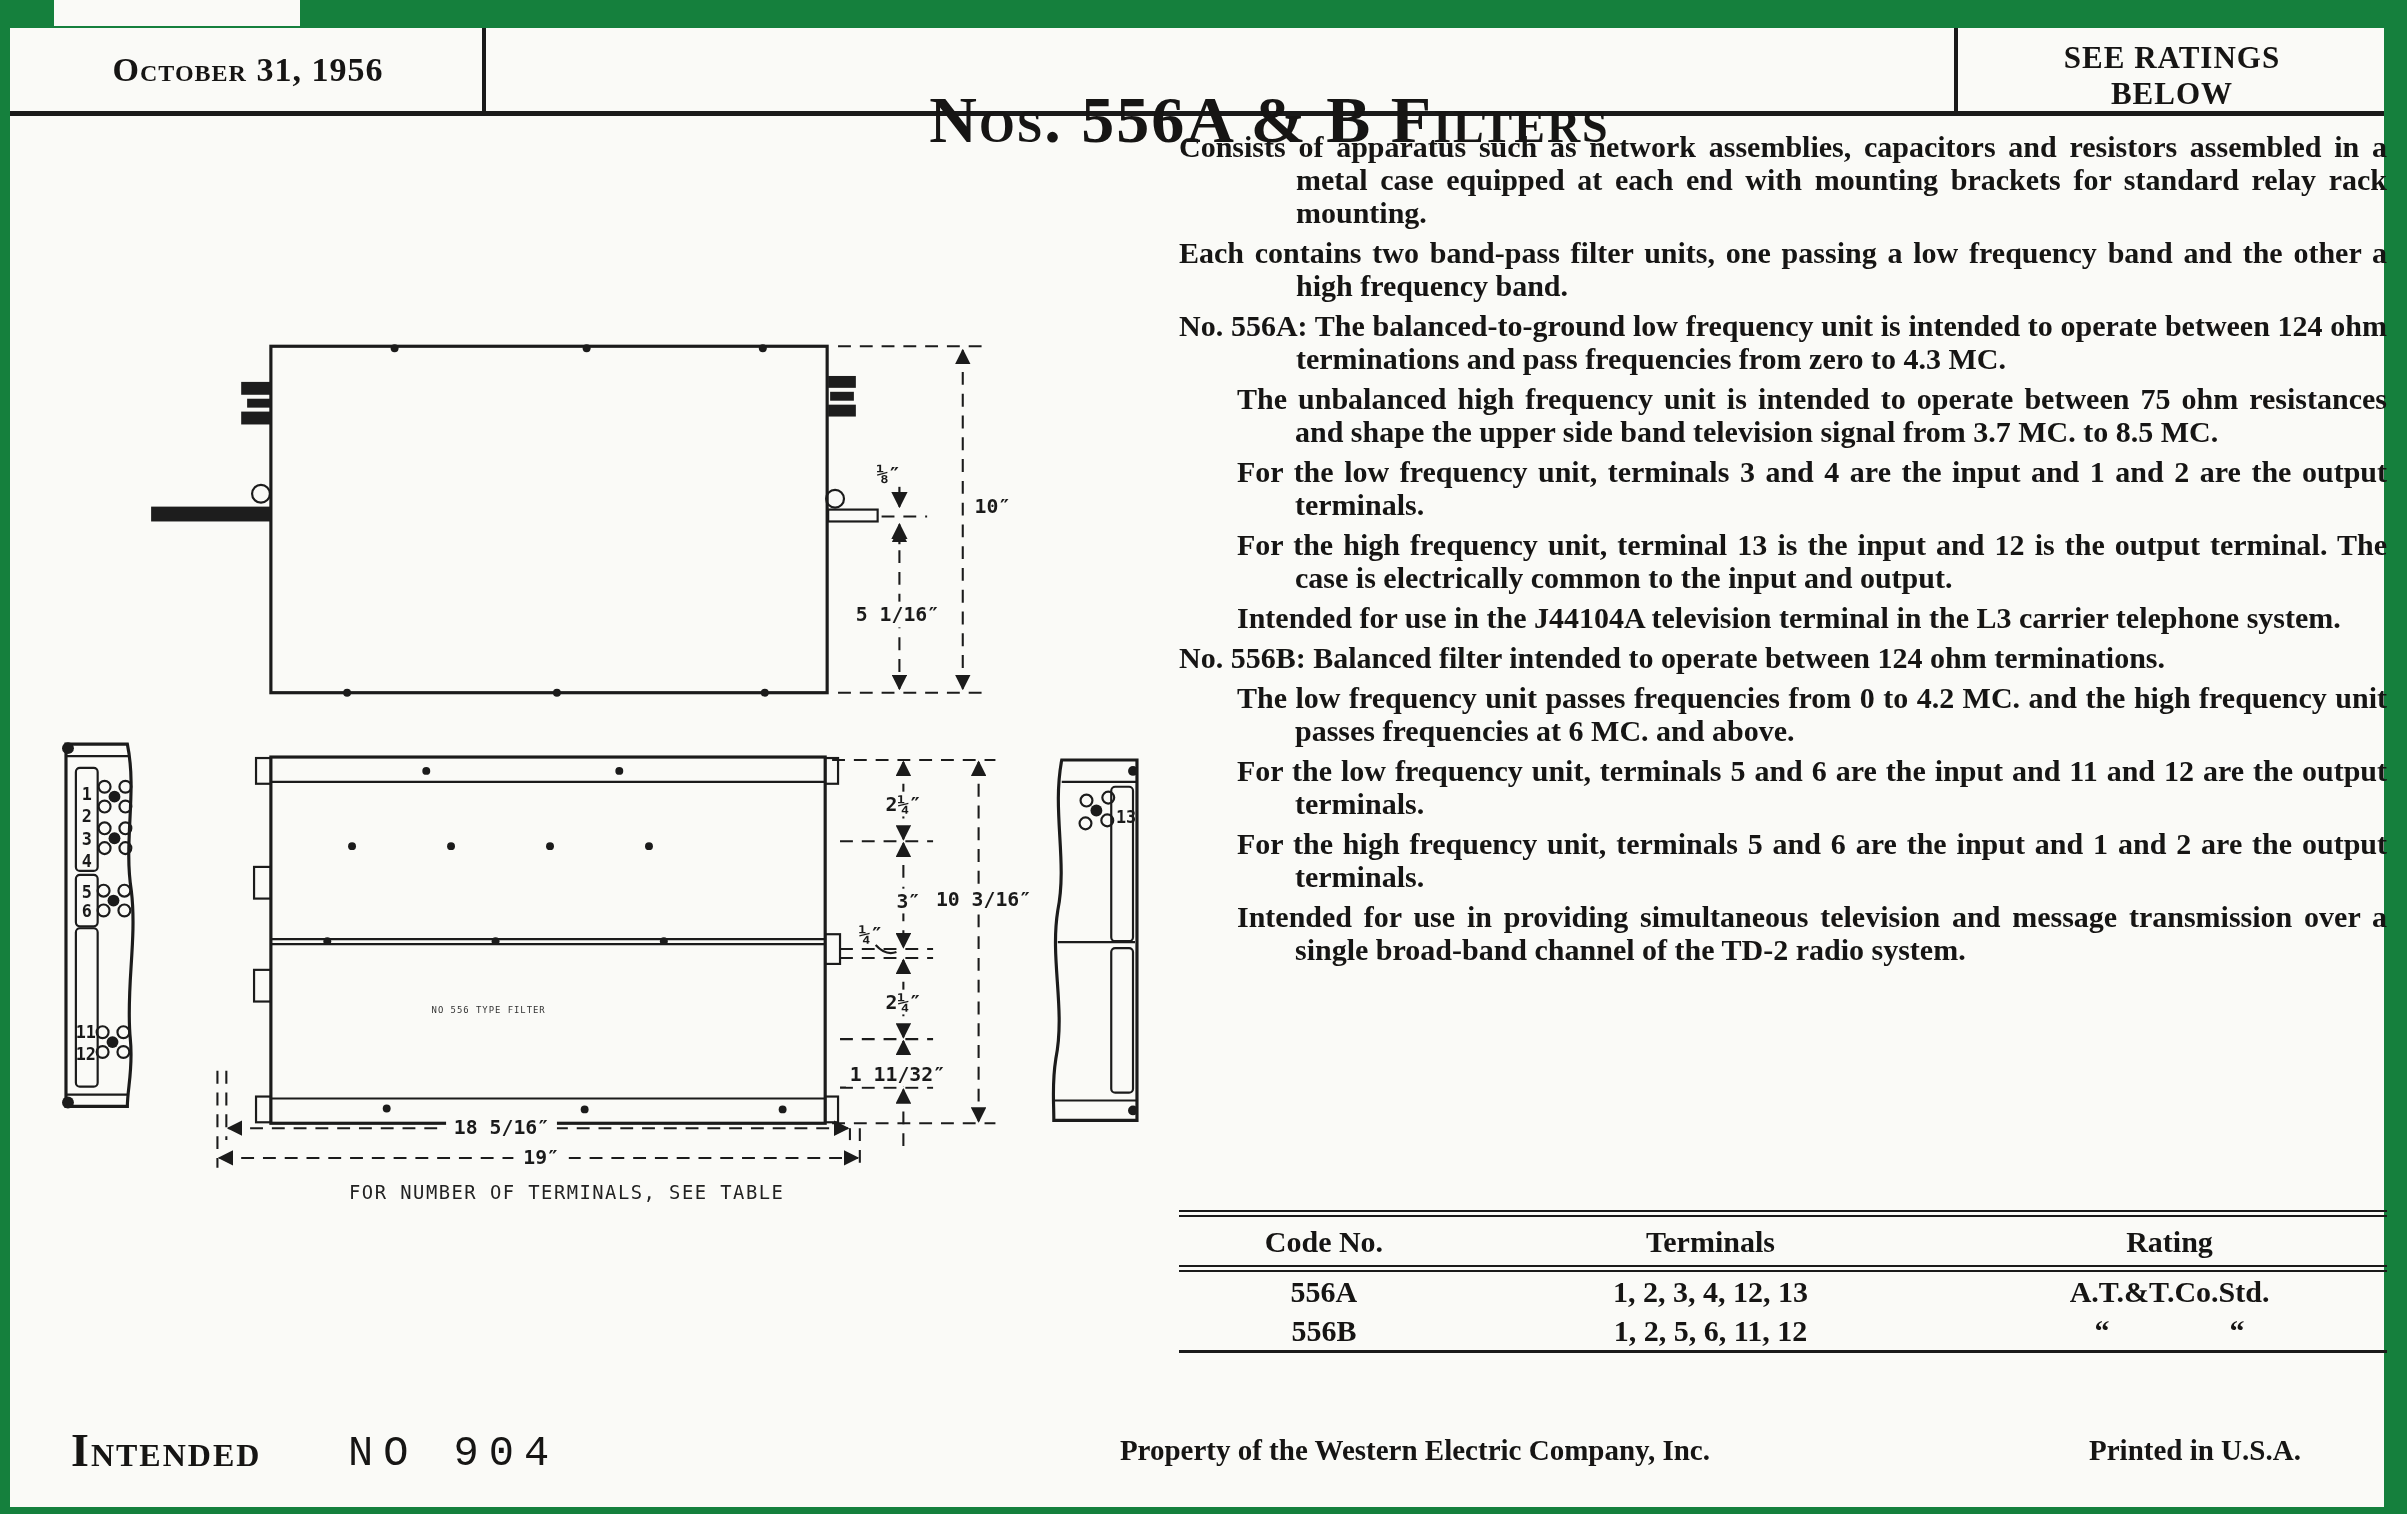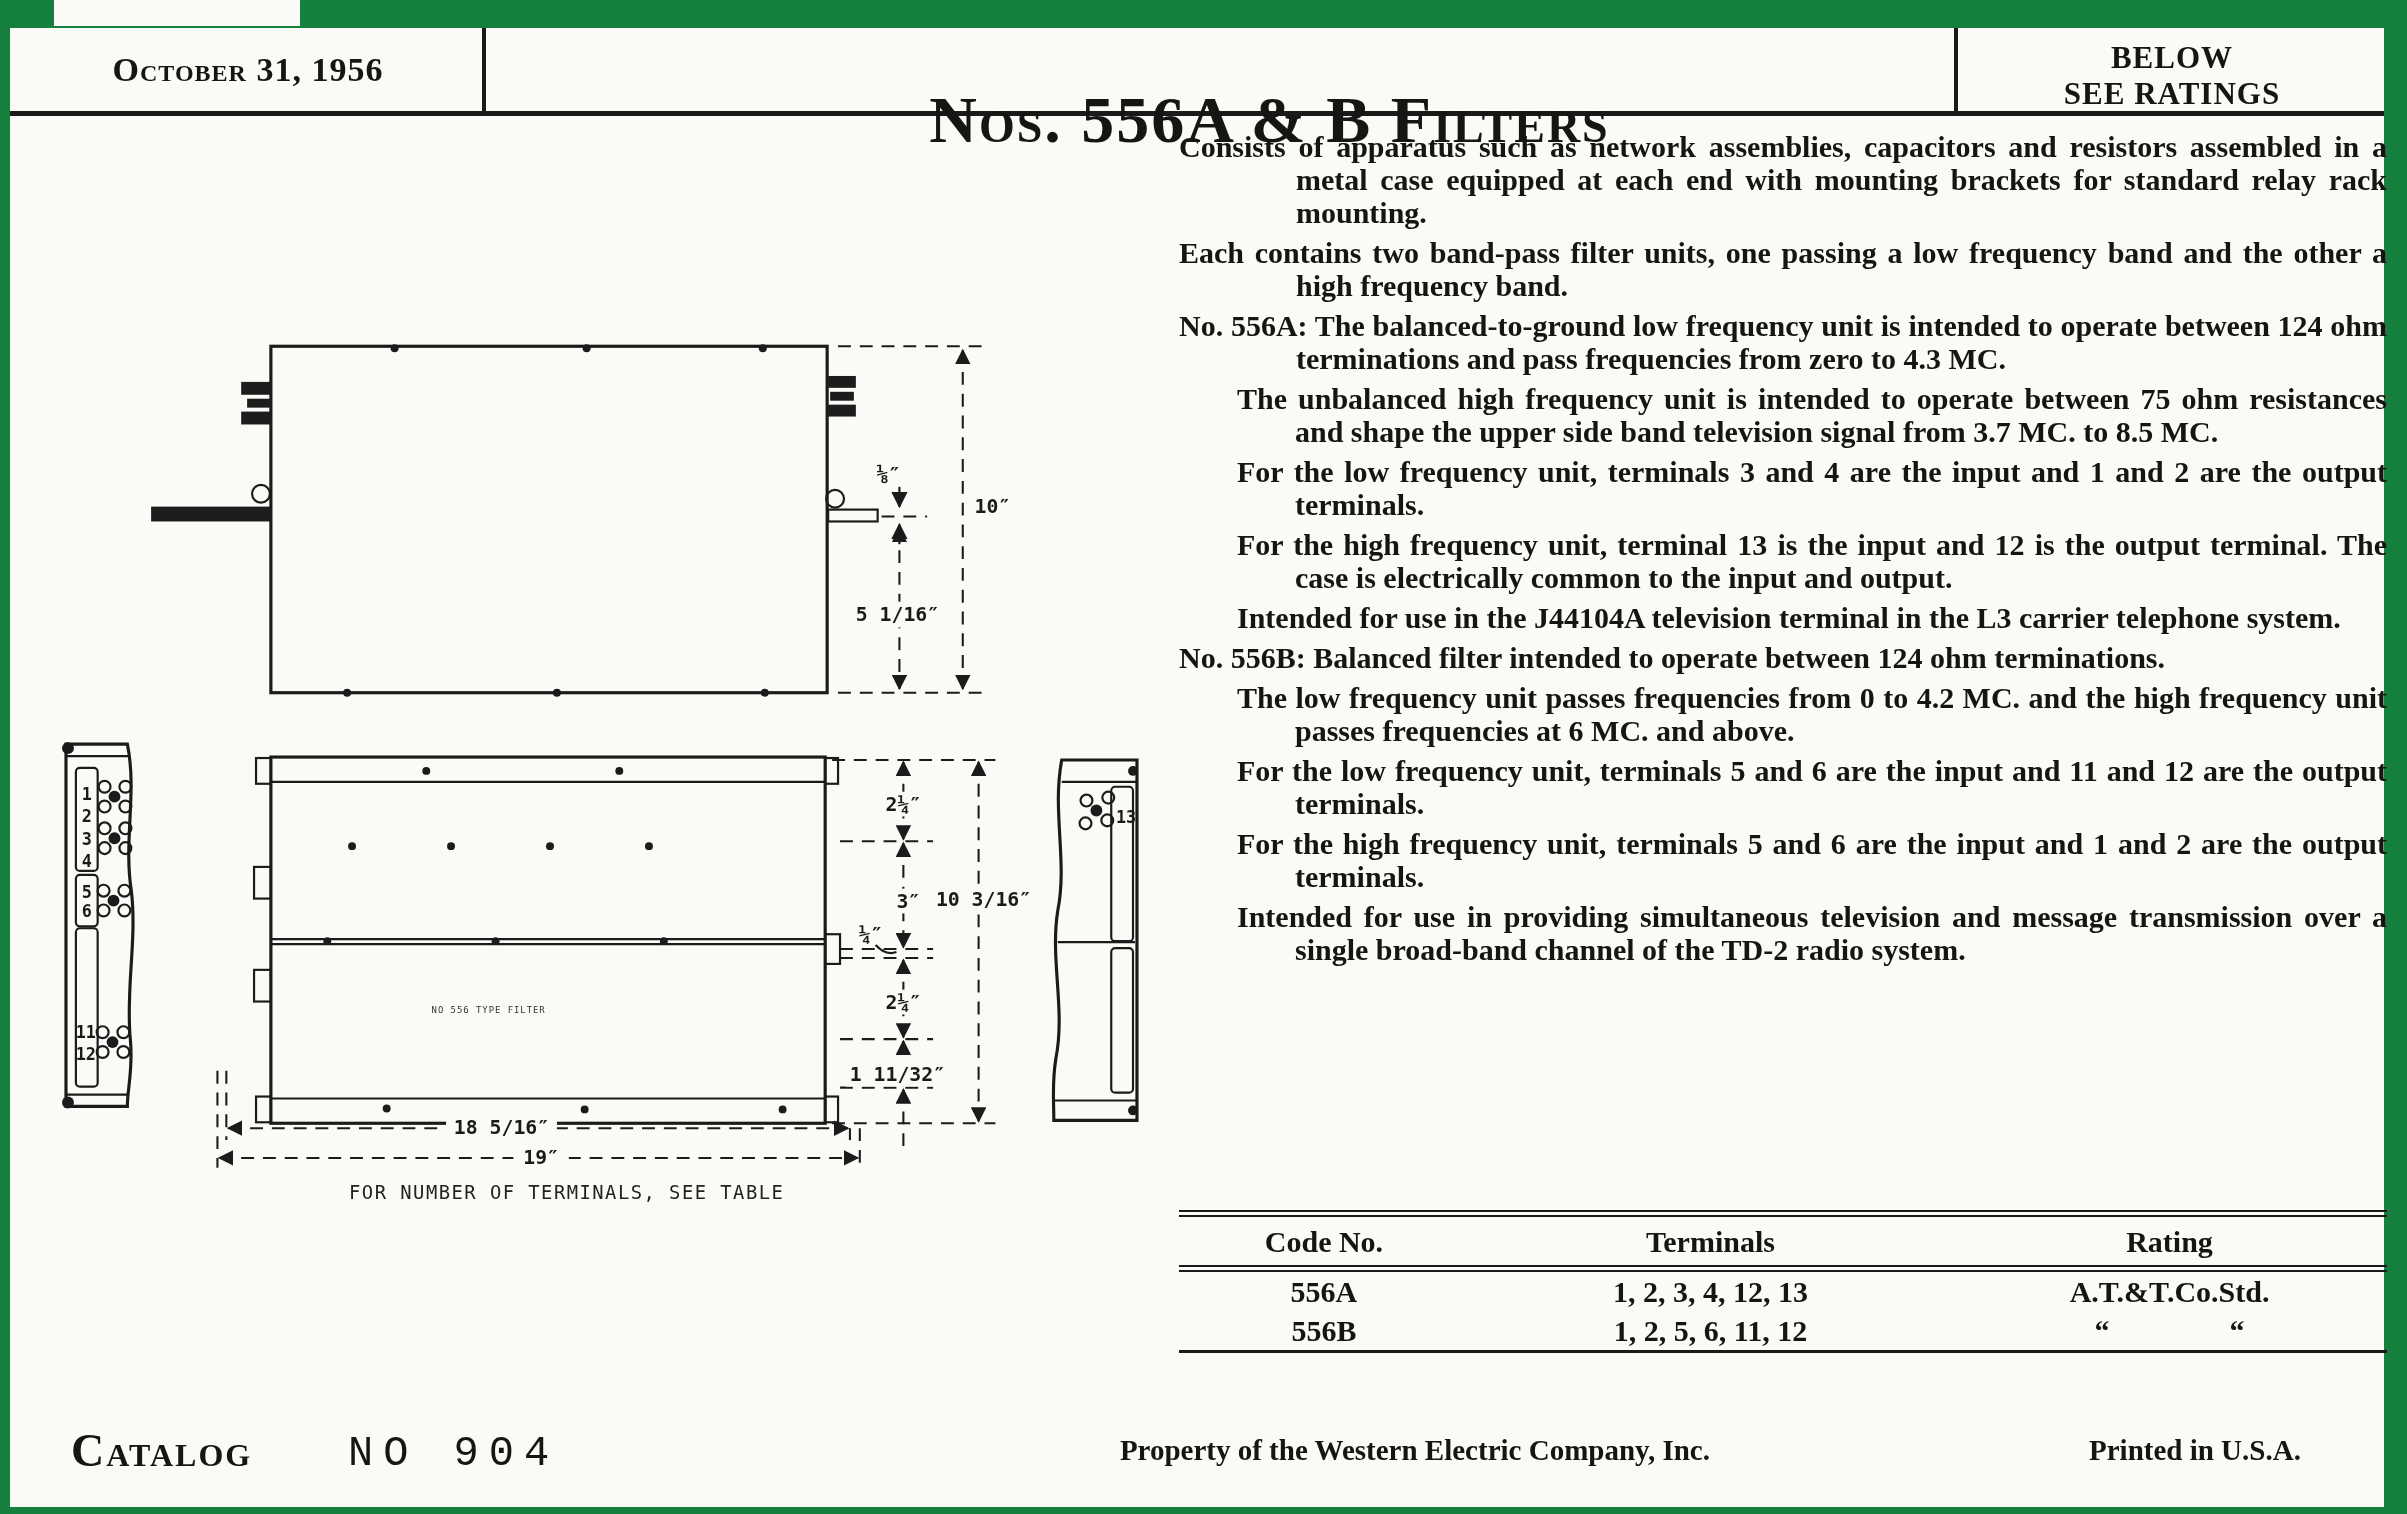--- a/index.html
+++ b/index.html
@@ -61,22 +61,22 @@
 <div class="page">
   <div class="paper"></div>
   <div class="notch"></div>
 
   <div class="hrule"></div>
   <div class="vdiv" style="left:482px;"></div>
   <div class="vdiv" style="left:1954px;"></div>
   <div class="date">October 31, 1956</div>
   <div class="title">Nos. 556A &amp; B Filters</div>
   <div class="ratings">
+    <div>SEE RATINGS</div>
     <div>BELOW</div>
-    <div>SEE RATINGS</div>
   </div>
 
   <div class="col">
     <p class="ind0">Consists of apparatus such as network assemblies, capacitors and resistors assembled in a metal case equipped at each end with mounting brackets for standard relay rack mounting.</p>
     <p class="ind0">Each contains two band-pass filter units, one passing a low frequency band and the other a high frequency band.</p>
     <p class="ind0">No. 556A:  The balanced-to-ground low frequency unit is intended to operate between 124 ohm terminations and pass frequencies from zero to 4.3 MC.</p>
     <p class="ind1">The unbalanced high frequency unit is intended to operate between 75 ohm resistances and shape the upper side band television signal from 3.7 MC. to 8.5 MC.</p>
     <p class="ind1">For the low frequency unit, terminals 3 and 4 are the input and 1 and 2 are the output terminals.</p>
     <p class="ind1">For the high frequency unit, terminal 13 is the input and 12 is the output terminal. The case is electrically common to the input and output.</p>
     <p class="ind1">Intended for use in the J44104A television terminal in the L3 carrier telephone system.</p>
@@ -101,21 +101,21 @@
       <div class="c3">A.T.&amp;T.Co.Std.</div>
     </div>
     <div class="trow tdata">
       <div class="c1">556B</div>
       <div class="c2">1, 2, 5, 6, 11, 12</div>
       <div class="c3">“    “</div>
     </div>
     <div class="sgl"></div>
   </div>
 
-  <div class="cat">Catalog</div>
+  <div class="cat">Intended</div>
   <div class="catno">NO 904</div>
   <div class="prop">Property of the Western Electric Company, Inc.</div>
   <div class="printed">Printed in U.S.A.</div>
 
   <svg class="drawing" width="1139" height="1069" viewBox="30 180 1150 1080">
     <defs>
       <marker id="arr" viewBox="0 0 10 10" refX="9" refY="5" markerWidth="7.5" markerHeight="7.5" orient="auto-start-reverse">
         <path d="M0 0 L10 5 L0 10 z" fill="#1b1b1b"></path>
       </marker>
     </defs>

